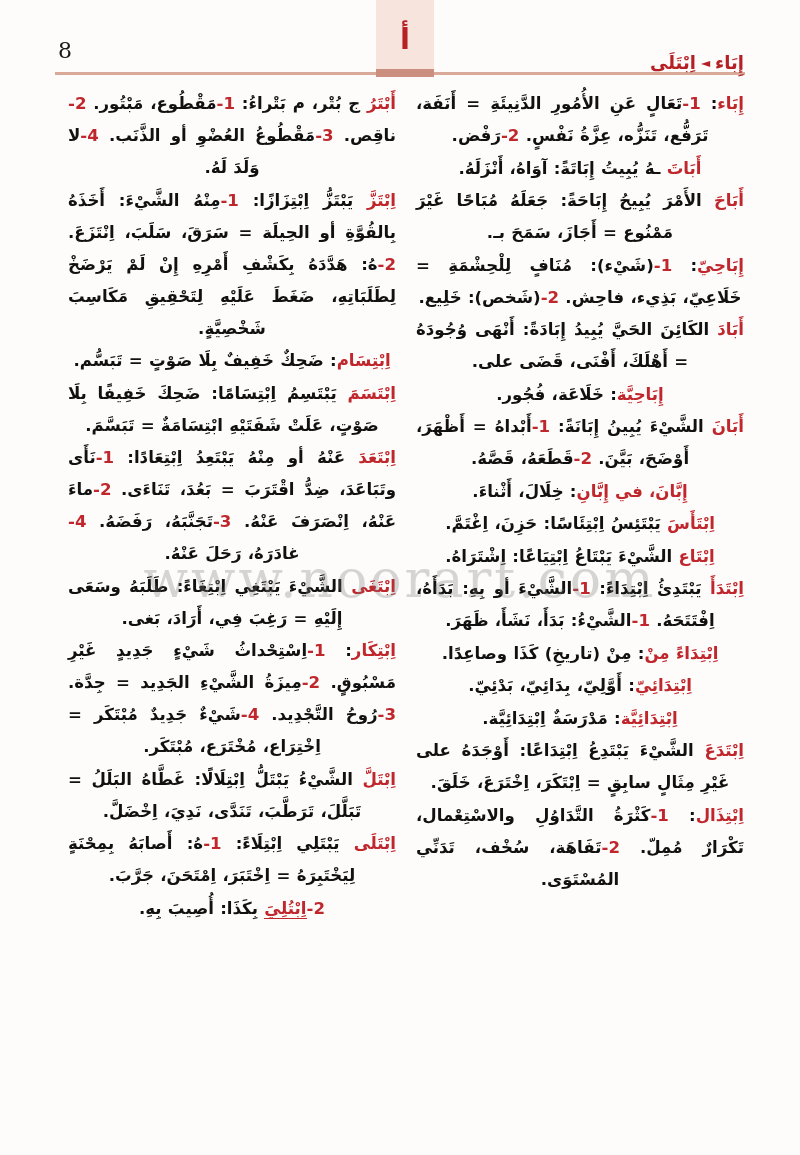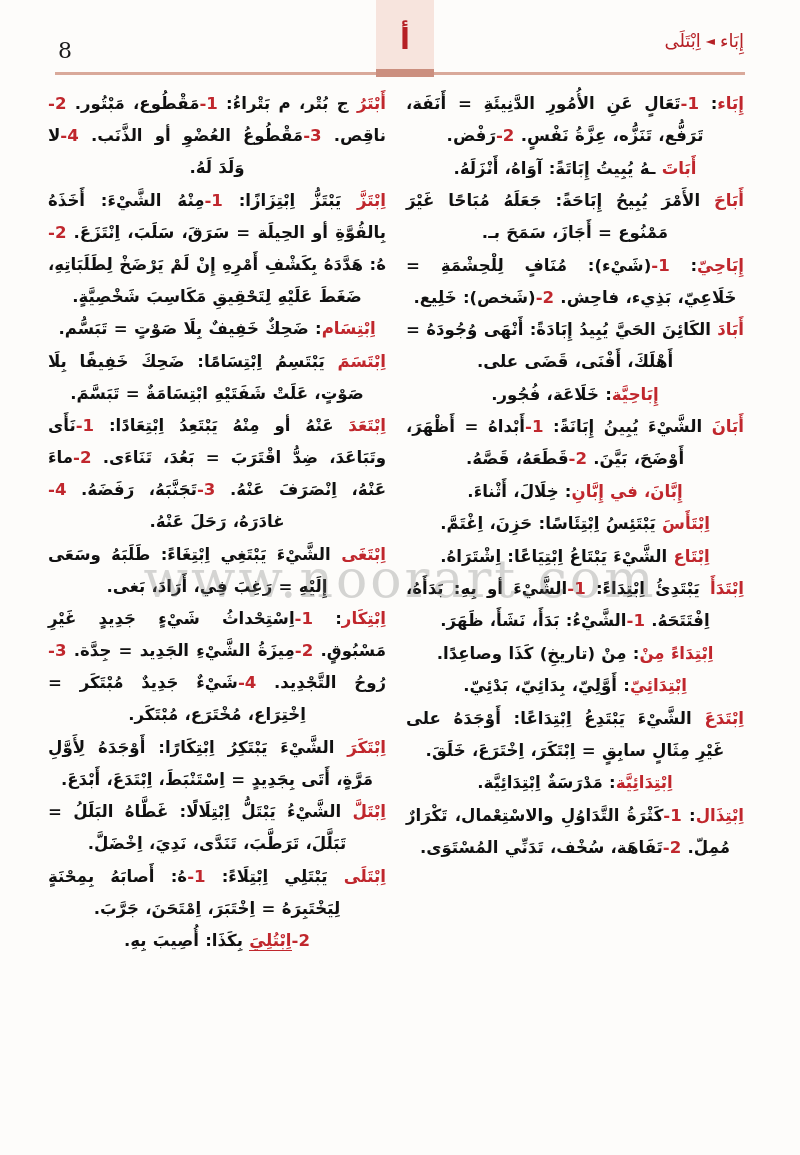--- a/index.html
+++ b/index.html
@@ -65,23 +65,23 @@
     left: 58px;
     top: 38px;
     font-family: "DejaVu Serif", "Liberation Serif", serif;
     font-size: 22px;
     color: #1a1a1a;
     direction: ltr;
   }
   .breadcrumb {
     position: absolute;
     right: 56px;
-    top: 30px;
+    top: 52px;
     font-size: 18px;
-    font-weight: 400;
+    font-weight: 700;
     color: #b52025;
     white-space: nowrap;
     direction: rtl;
   }
   .breadcrumb .sep {
     font-size: 12px;
     color: #b52025;
     padding: 0 5px;
     vertical-align: 2px;
   }
@@ -96,21 +96,21 @@
     display: flex;
     flex-direction: row;
     direction: rtl;
   }
   .col {
     width: 345px;
     padding: 0 0 0 0;
     box-sizing: border-box;
   }
   .col-right { margin-right: 56px; margin-left: 10px; }
-  .col-left  { margin-right: 10px; margin-left: 48px; }
+  .col-left  { margin-right: 10px; margin-left: 68px; }
 
   .entry {
     font-size: 16.6px;
     line-height: 1.93;
     color: #111111;
     text-align: justify;
     text-align-last: center;
     direction: rtl;
     margin: 0 0 0.5px 0;
     font-weight: 600;
@@ -179,33 +179,32 @@
         <p class="entry"><span class="hw">إِبَاحِيّ</span><span>: <span class="num">1-</span>(شَيْء): مُنَافٍ لِلْحِشْمَةِ = خَلَاعِيّ، بَذِيء، فاحِش. <span class="num">2-</span>(شَخص): خَلِيع.</span></p>
         <p class="entry"><span class="hw">أَبَادَ</span><span> الكَائِنَ الحَيَّ يُبِيدُ إِبَادَةً: أَنْهَى وُجُودَهُ = أَهْلَكَ، أَفْنَى، قَضَى على.</span></p>
         <p class="entry"><span class="hw">إِبَاحِيَّة</span><span>: خَلَاعَة، فُجُور.</span></p>
         <p class="entry"><span class="hw">أَبَانَ</span><span> الشَّيْءَ يُبِينُ إِبَانَةً: <span class="num">1-</span>أَبْداهُ = أَظْهَرَ، أَوْضَحَ، بَيَّنَ. <span class="num">2-</span>قَطَعَهُ، قَصَّهُ.</span></p>
         <p class="entry"><span class="hw">إِبَّانَ، في إِبَّانِ</span><span>: خِلَالَ، أَثْناءَ.</span></p>
         <p class="entry"><span class="hw">اِبْتَأَسَ</span><span> يَبْتَئِسُ اِبْتِئَاسًا: حَزِنَ، اِغْتَمَّ.</span></p>
         <p class="entry"><span class="hw">اِبْتَاع</span><span> الشَّيْءَ يَبْتَاعُ اِبْتِيَاعًا: اِشْتَرَاهُ.</span></p>
         <p class="entry"><span class="hw">اِبْتَدَأَ</span><span> يَبْتَدِئُ اِبْتِدَاءً: <span class="num">1-</span>الشَّيْءَ أو بِهِ: بَدَأَهُ، اِفْتَتَحَهُ. <span class="num">1-</span>الشَّيْءُ: بَدَأَ، نَشَأَ، ظَهَرَ.</span></p>
         <p class="entry"><span class="hw">اِبْتِدَاءً مِنْ</span><span>: مِنْ (تاريخِ) كَذَا وصاعِدًا.</span></p>
         <p class="entry"><span class="hw">اِبْتِدَائِيّ</span><span>: أَوَّلِيّ، بِدَائِيّ، بَدْئِيّ.</span></p>
+        <p class="entry"><span class="hw">اِبْتِدَائِيَّة</span><span>: مَدْرَسَةٌ اِبْتِدَائِيَّة.</span></p>
         <p class="entry"><span class="hw">اِبْتَدَعَ</span><span> الشَّيْءَ يَبْتَدِعُ اِبْتِدَاعًا: أَوْجَدَهُ على غَيْرِ مِثَالٍ سابِقٍ = اِبْتَكَرَ، اِخْتَرَعَ، خَلَقَ.</span></p>
-        <p class="entry"><span class="hw">اِبْتِدَائِيَّة</span><span>: مَدْرَسَةٌ اِبْتِدَائِيَّة.</span></p>
         <p class="entry"><span class="hw">اِبْتِذَال</span><span>: <span class="num">1-</span>كَثْرَةُ التَّدَاوُلِ والاسْتِعْمال، تَكْرَارٌ مُمِلّ. <span class="num">2-</span>تَفَاهَة، سُخْف، تَدَنِّي المُسْتَوَى.</span></p>
       </div>
     <div class="col col-left">
         <p class="entry"><span class="hw">أَبْتَرُ</span><span> ج بُتْر، م بَتْراءُ: <span class="num">1-</span>مَقْطُوع، مَبْتُور. <span class="num">2-</span>ناقِص. <span class="num">3-</span>مَقْطُوعُ العُضْوِ أو الذَّنَب. <span class="num">4-</span>لا وَلَدَ لَهُ.</span></p>
         <p class="entry"><span class="hw">اِبْتَزَّ</span><span> يَبْتَزُّ اِبْتِزَازًا: <span class="num">1-</span>مِنْهُ الشَّيْءَ: أَخَذَهُ بِالقُوَّةِ أو الحِيلَة = سَرَقَ، سَلَبَ، اِنْتَزَعَ. <span class="num">2-</span>هُ: هَدَّدَهُ بِكَشْفِ أَمْرِهِ إِنْ لَمْ يَرْضَخْ لِطَلَبَاتِهِ، ضَغَطَ عَلَيْهِ لِتَحْقِيقِ مَكَاسِبَ شَخْصِيَّةٍ.</span></p>
         <p class="entry"><span class="hw">اِبْتِسَام</span><span>: ضَحِكٌ خَفِيفٌ بِلَا صَوْتٍ = تَبَسُّم.</span></p>
         <p class="entry"><span class="hw">اِبْتَسَمَ</span><span> يَبْتَسِمُ اِبْتِسَامًا: ضَحِكَ خَفِيفًا بِلَا صَوْتٍ، عَلَتْ شَفَتَيْهِ ابْتِسَامَةٌ = تَبَسَّمَ.</span></p>
         <p class="entry"><span class="hw">اِبْتَعَدَ</span><span> عَنْهُ أو مِنْهُ يَبْتَعِدُ اِبْتِعَادًا: <span class="num">1-</span>نَأَى وتَبَاعَدَ، ضِدُّ اقْتَرَبَ = بَعُدَ، تَنَاءَى. <span class="num">2-</span>ماءَ عَنْهُ، اِنْصَرَفَ عَنْهُ. <span class="num">3-</span>تَجَنَّبَهُ، رَفَضَهُ. <span class="num">4-</span>غادَرَهُ، رَحَلَ عَنْهُ.</span></p>
         <p class="entry"><span class="hw">اِبْتَغَى</span><span> الشَّيْءَ يَبْتَغِي اِبْتِغَاءً: طَلَبَهُ وسَعَى إِلَيْهِ = رَغِبَ فِي، أَرَادَ، بَغى.</span></p>
         <p class="entry"><span class="hw">اِبْتِكَار</span><span>: <span class="num">1-</span>اِسْتِحْداثُ شَيْءٍ جَدِيدٍ غَيْرِ مَسْبُوقٍ. <span class="num">2-</span>مِيزَةُ الشَّيْءِ الجَدِيد = جِدَّة. <span class="num">3-</span>رُوحُ التَّجْدِيد. <span class="num">4-</span>شَيْءٌ جَدِيدٌ مُبْتَكَر = اِخْتِرَاع، مُخْتَرَع، مُبْتَكَر.</span></p>
-        <p class="entry"><span class="hw">اِبْتَكَرَ</span><span> الشَّيْءَ يَبْتَكِرُ اِبْتِكَارًا: أَوْجَدَهُ لِأَوَّلِ مَرَّةٍ، أَتَى بِجَدِيدٍ = اِسْتَنْبَطَ، اِبْتَدَعَ، أَبْدَعَ.</span></p>
         <p class="entry"><span class="hw">اِبْتَلَّ</span><span> الشَّيْءُ يَبْتَلُّ اِبْتِلَالًا: غَطَّاهُ البَلَلُ = تَبَلَّلَ، تَرَطَّبَ، تَنَدَّى، نَدِيَ، اِخْضَلَّ.</span></p>
         <p class="entry"><span class="hw">اِبْتَلَى</span><span> يَبْتَلِي اِبْتِلَاءً: <span class="num">1-</span>هُ: أَصابَهُ بِمِحْنَةٍ لِيَخْتَبِرَهُ = اِخْتَبَرَ، اِمْتَحَنَ، جَرَّبَ. </span></p>
         <p class="entry"><span class="num">2-</span><span class="hw-u">اِبْتُلِيَ</span><span> بِكَذَا: أُصِيبَ بِهِ.</span></p>
       </div>
   </div>
 
   <div class="watermark">
     <span>www.noorart.com</span>
   </div>
 

